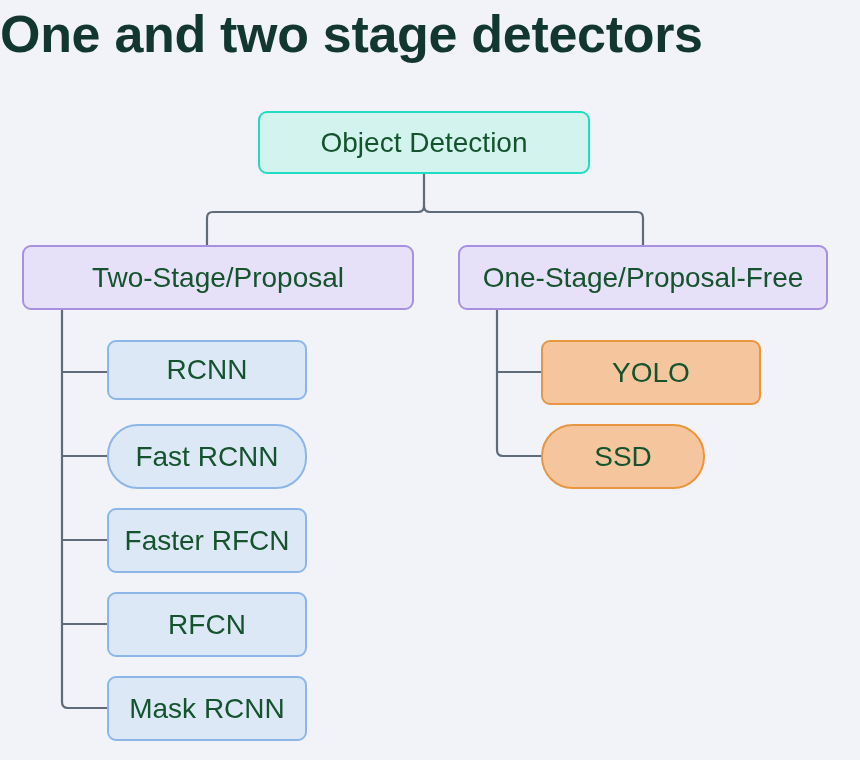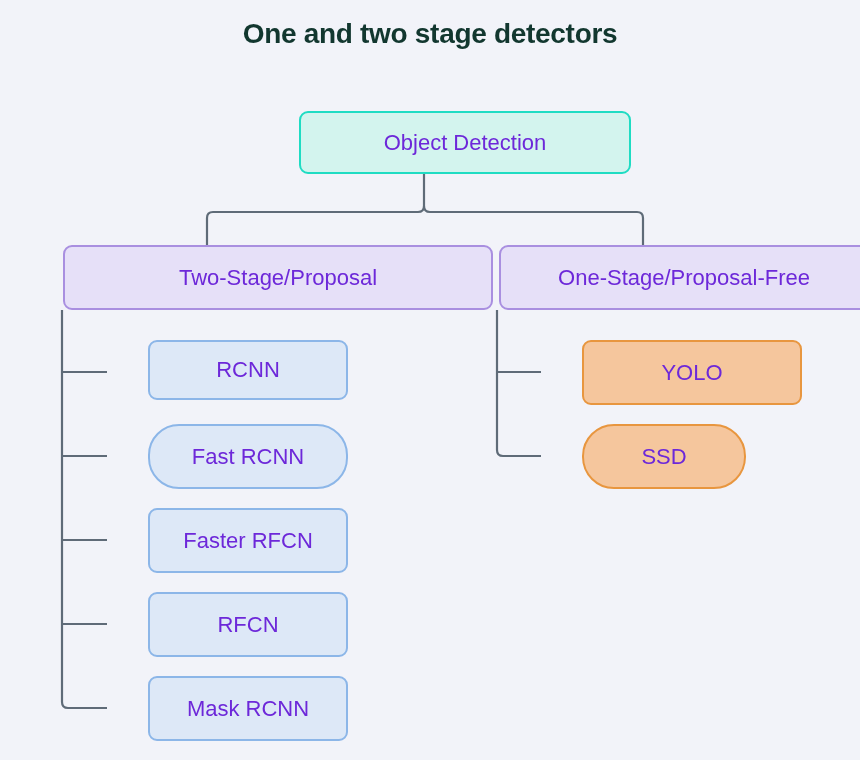--- a/index.html
+++ b/index.html
@@ -16,22 +16,22 @@
   #canvas {
     position: relative;
     width: 860px;
     height: 760px;
   }
   #title {
     position: absolute;
     left: 0;
     top: 8px;
     width: 860px;
-    text-align: center;
-    font-size: 28px;
+    text-align: left;
+    font-size: 52px;
     font-weight: bold;
     color: #12372f;
     letter-spacing: -0.3px;
     line-height: 52px;
     white-space: nowrap;
   }
   svg#edges {
     position: absolute;
     left: 0;
     top: 0;
@@ -39,25 +39,24 @@
     height: 760px;
     pointer-events: none;
   }
   .node {
     position: absolute;
     box-sizing: border-box;
     display: flex;
     align-items: center;
     justify-content: center;
     border-radius: 9px;
-    font-size: 22px;
-    color: #6d28d9;
+    font-size: 28px;
+    color: #14532d;
     text-align: center;
     white-space: nowrap;
-    margin-left: 41px;
   }
   .node.root {
     background: #d3f4ee;
     border: 2px solid #1fdcc3;
   }
   .node.stage {
     background: #e6e0f8;
     border: 2px solid #a98fe0;
   }
   .node.blue {
@@ -96,21 +95,21 @@
 
       <path d="M 497 310 L 497 450 Q 497 456 503 456 L 541 456"></path>
       <path d="M 497 372 L 541 372"></path>
     </g>
   </svg>
 
   <div class="node root" style="left:258px; top:111px; width:332px; height:63px;">
     <span class="node-label">Object Detection</span>
   </div>
 
-  <div class="node stage" style="left:22px; top:245px; width:430px; height:65px;">
+  <div class="node stage" style="left:22px; top:245px; width:392px; height:65px;">
     <span class="node-label">Two-Stage/Proposal</span>
   </div>
 
   <div class="node stage" style="left:458px; top:245px; width:370px; height:65px;">
     <span class="node-label">One-Stage/Proposal-Free</span>
   </div>
 
   <div class="node blue" style="left:107px; top:340px; width:200px; height:60px;">
     <span class="node-label">RCNN</span>
   </div>

